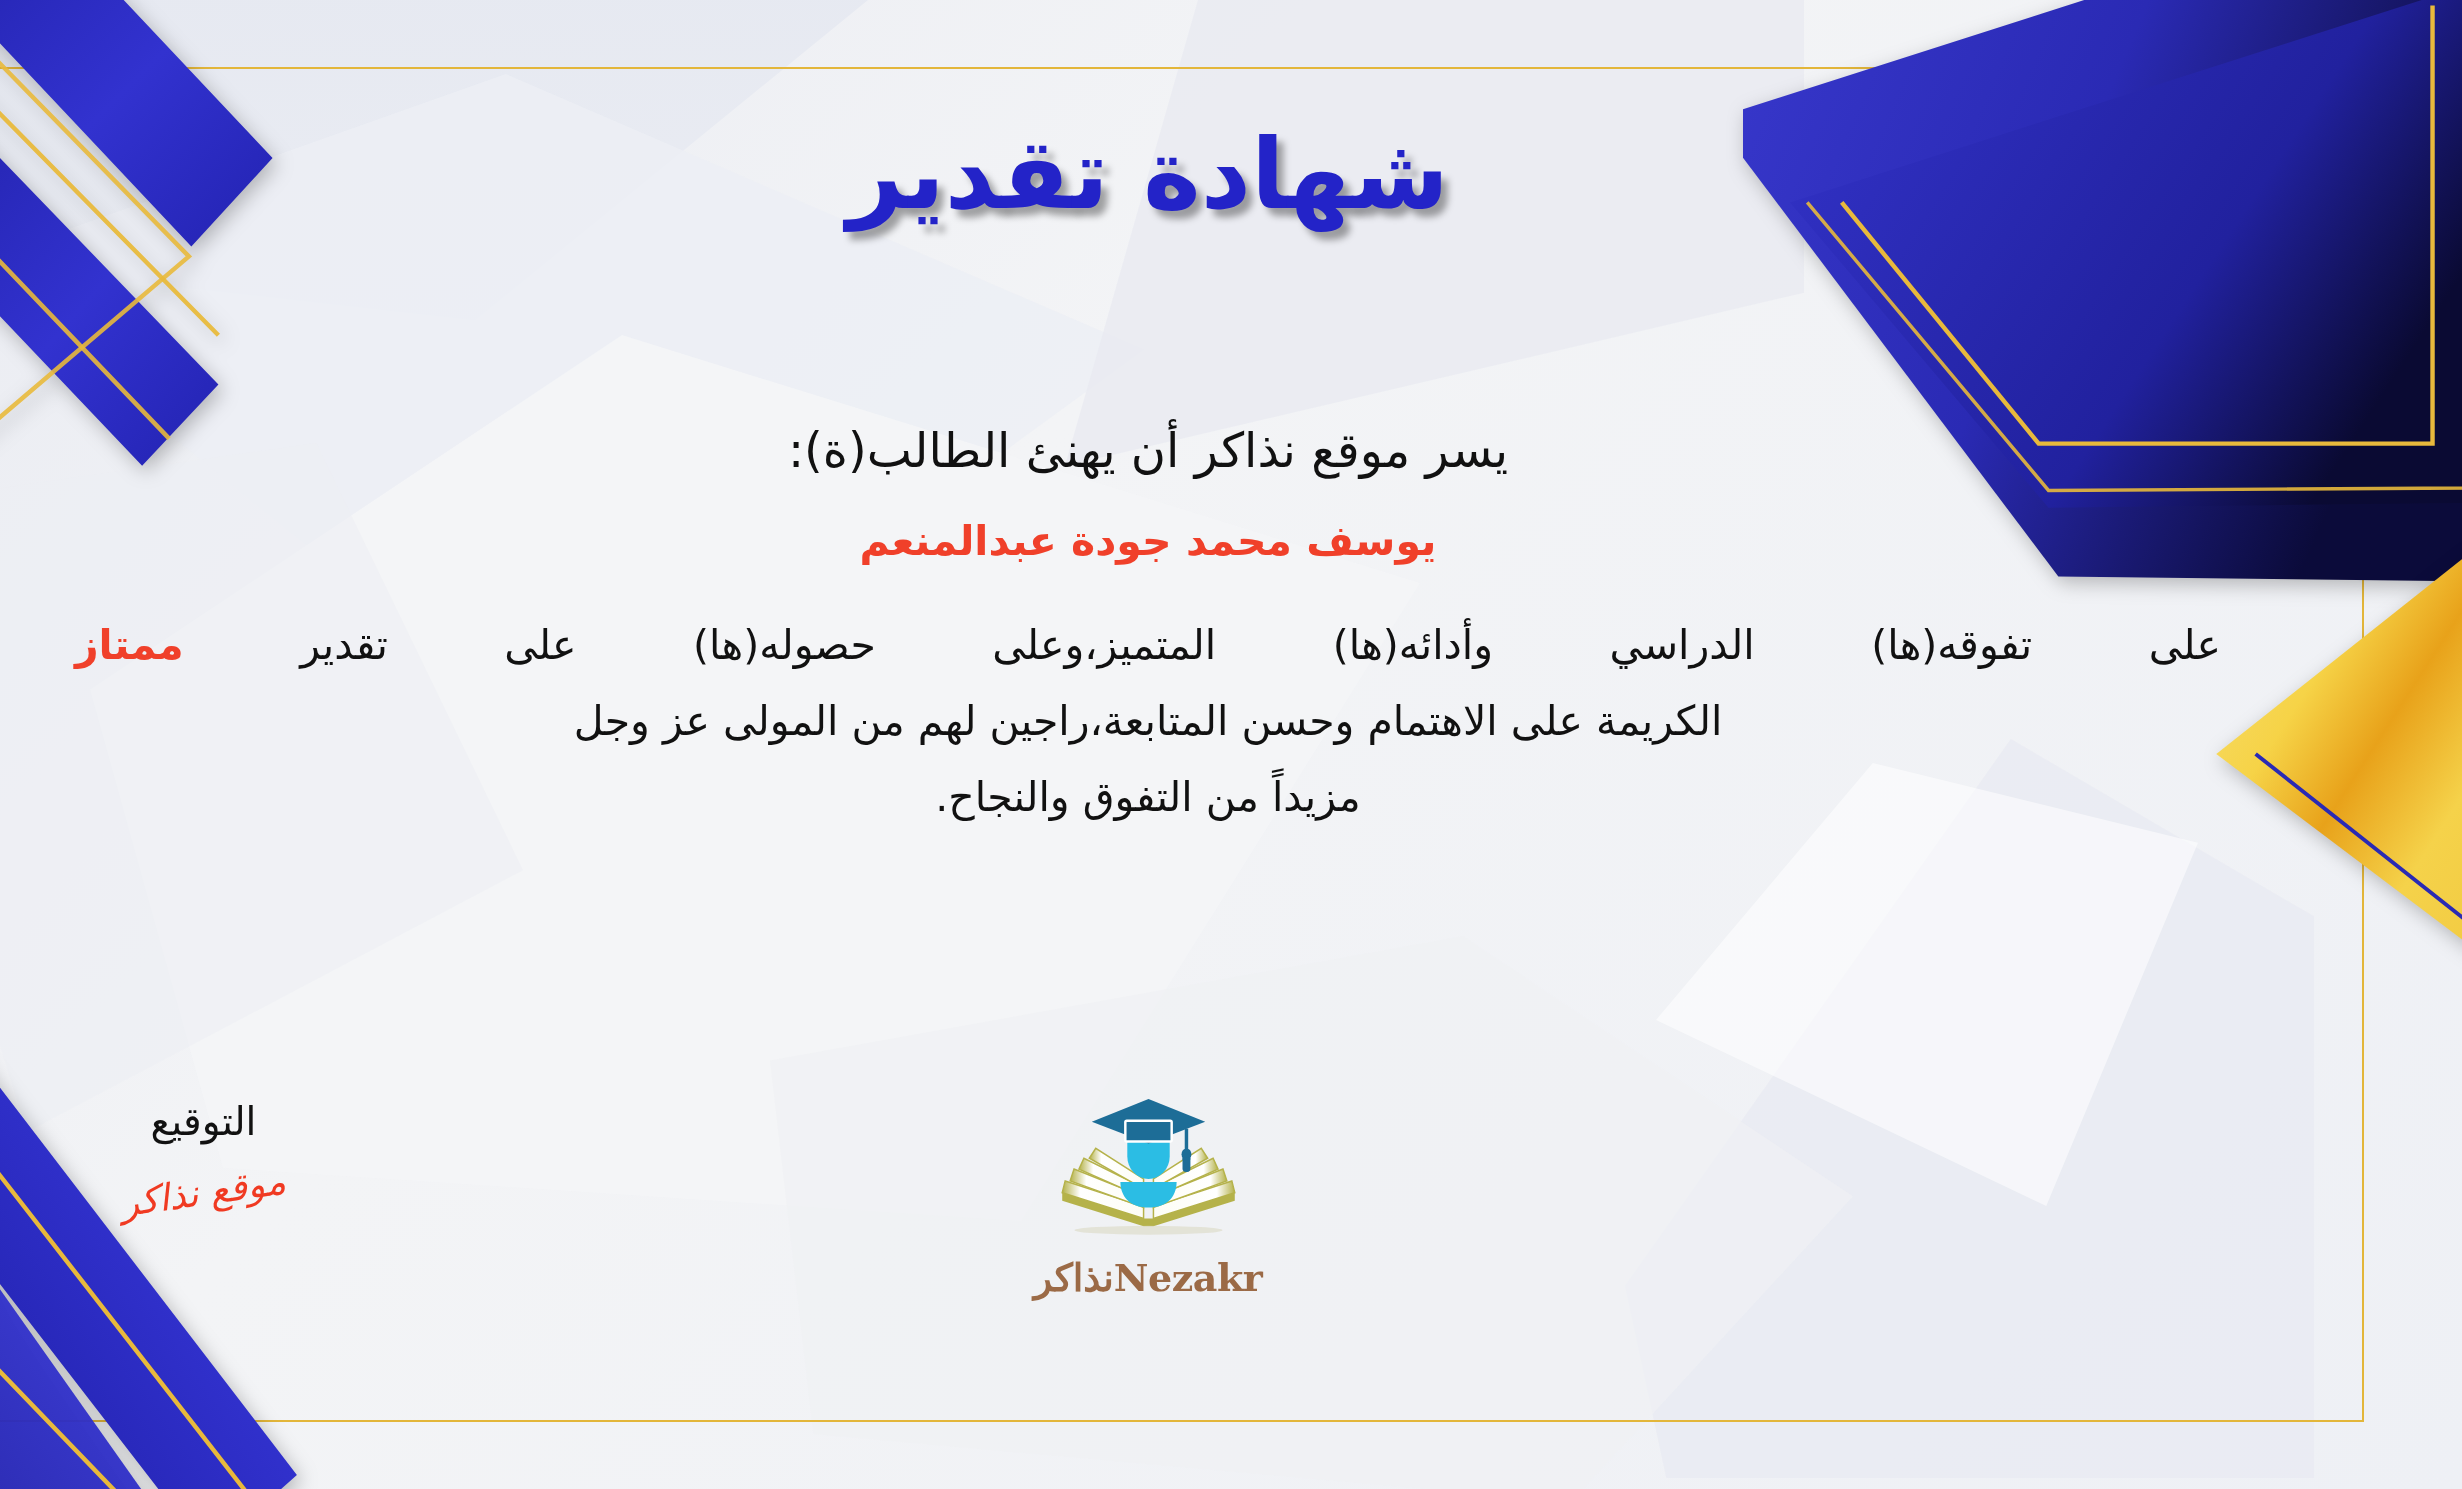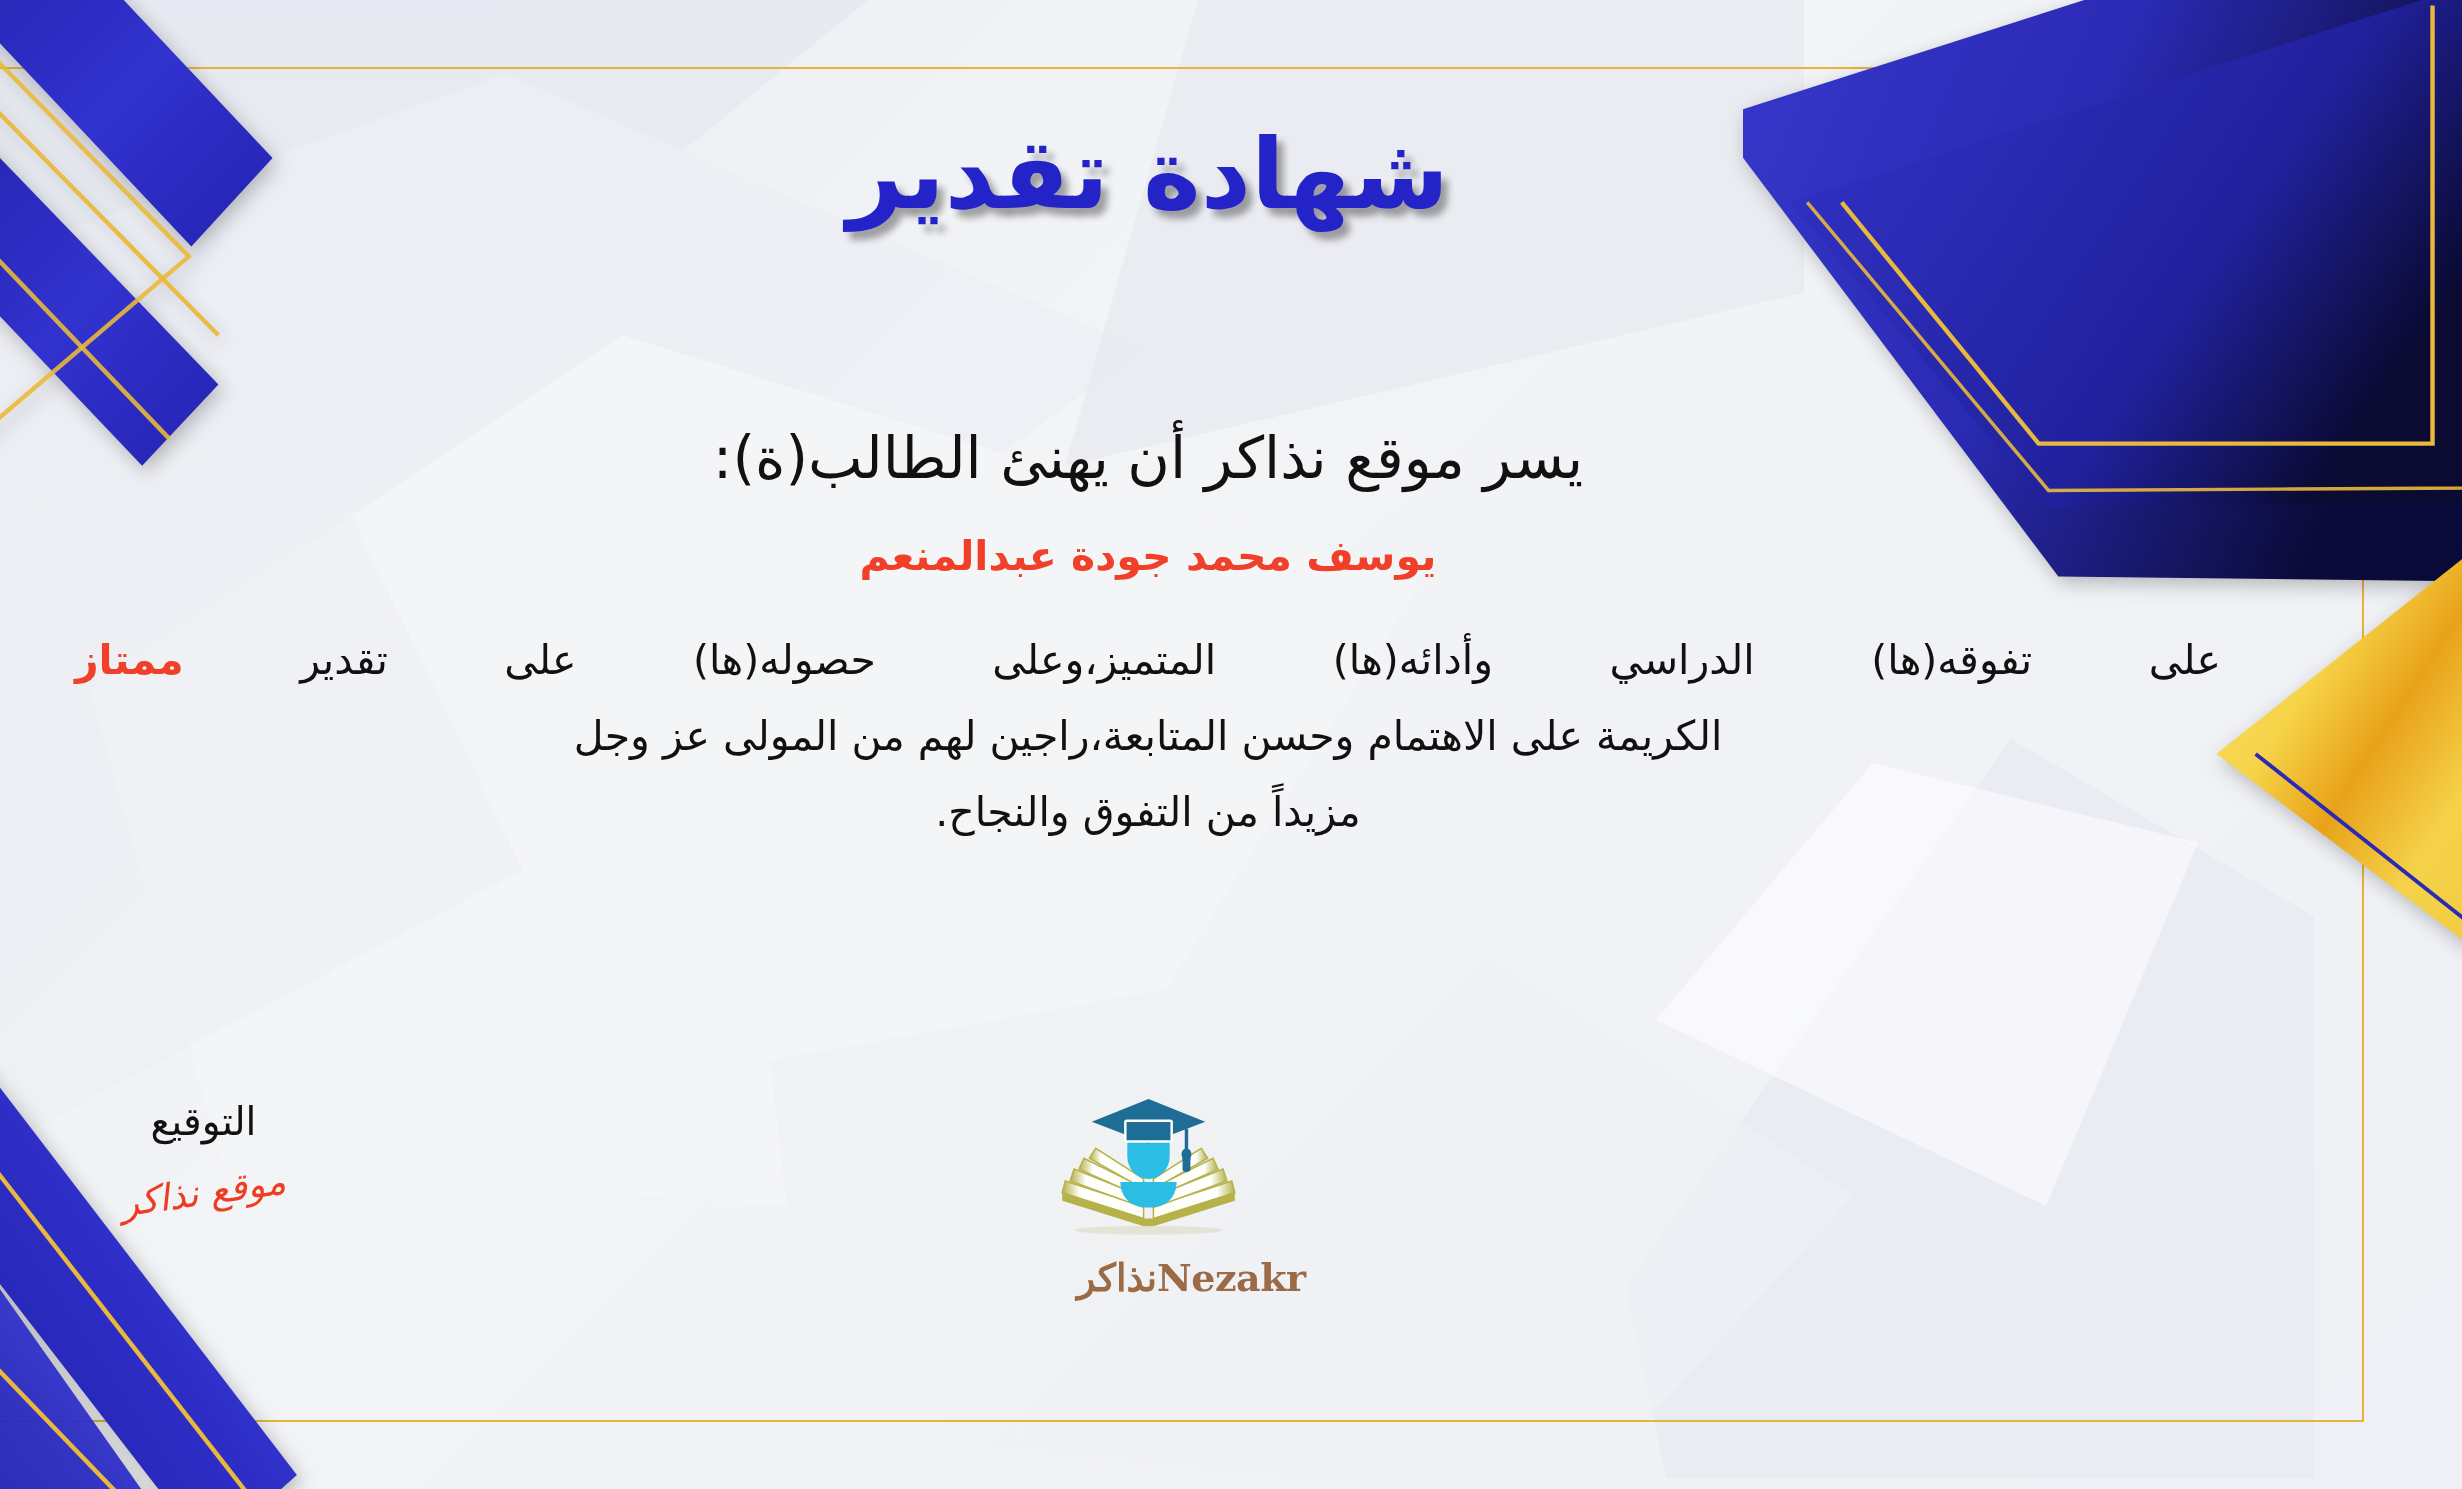--- a/index.html
+++ b/index.html
@@ -122,21 +122,21 @@
     right: 197px;
     top: 414px;
     z-index: 12;
     text-align: center;
     color: #111111;
     font-size: 42px;
     line-height: 1.52;
     font-weight: 400;
   }
   .line { margin: 0 0 13.8px 0; }
-  .line-intro   { font-size: 58px; margin-bottom: 22.7px; }
+  .line-intro   { font-size: 48px; margin-bottom: 22.7px; }
   .student-name { font-size: 41px; color: #f0402a; font-weight: 600; margin-bottom: 42px; }
   .line-body    { font-size: 41px; }
   .line-body.justify {
     text-align: justify;
     text-align-last: justify;
     padding: 0 44px;
   }
   .hl-red { color: #f0402a; font-weight: 600; }
 
   
@@ -168,20 +168,21 @@
     transform: rotate(-8deg);
     display: inline-block;
   }
 
   .logo-block {
     position: absolute;
     left: 50%;
     transform: translateX(-50%);
     top: -4.9px;
     width: 315px;
+    text-align: center;
   }
   .logo-mark { display: block; margin: 0 auto; }
   .logo-wordmark {
     margin-top: -2px;
     font-size: 38px;
     font-weight: 700;
     color: #9b6a46;
     font-family: "DejaVu Serif", "Liberation Serif", serif;
     letter-spacing: -0.5px;
     white-space: nowrap;

